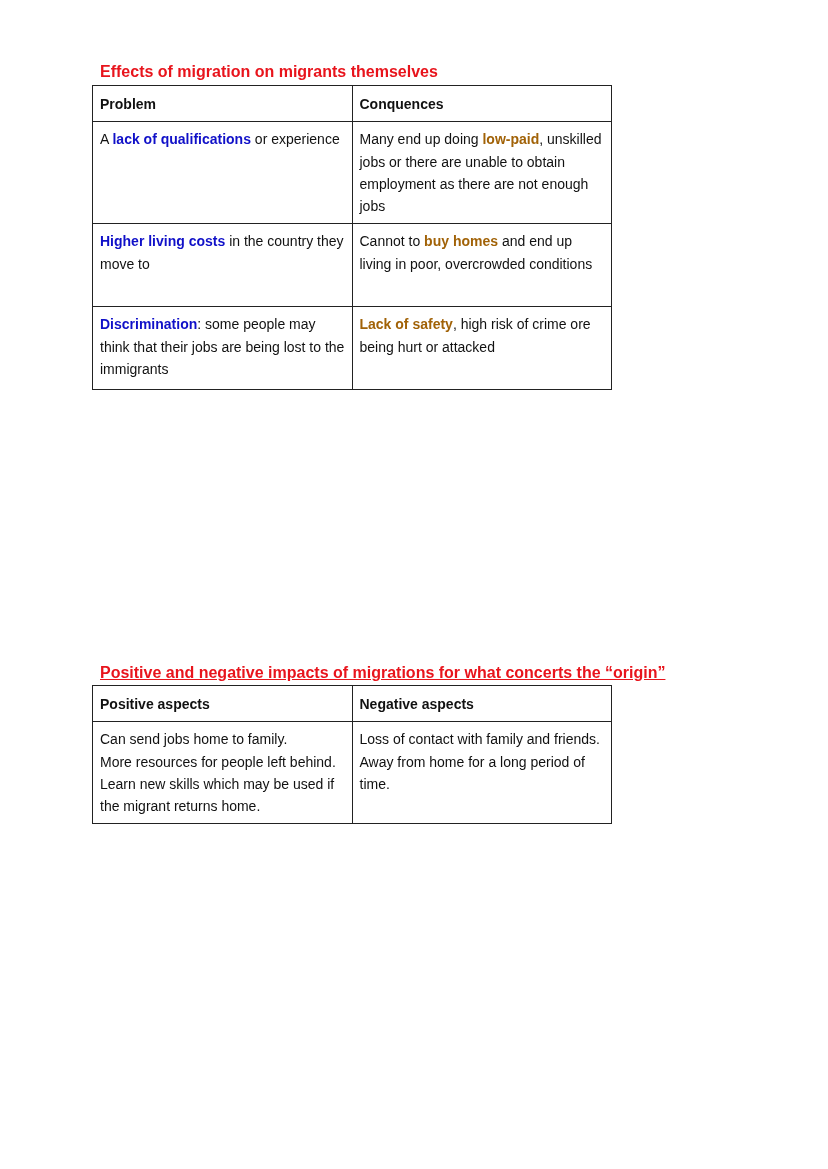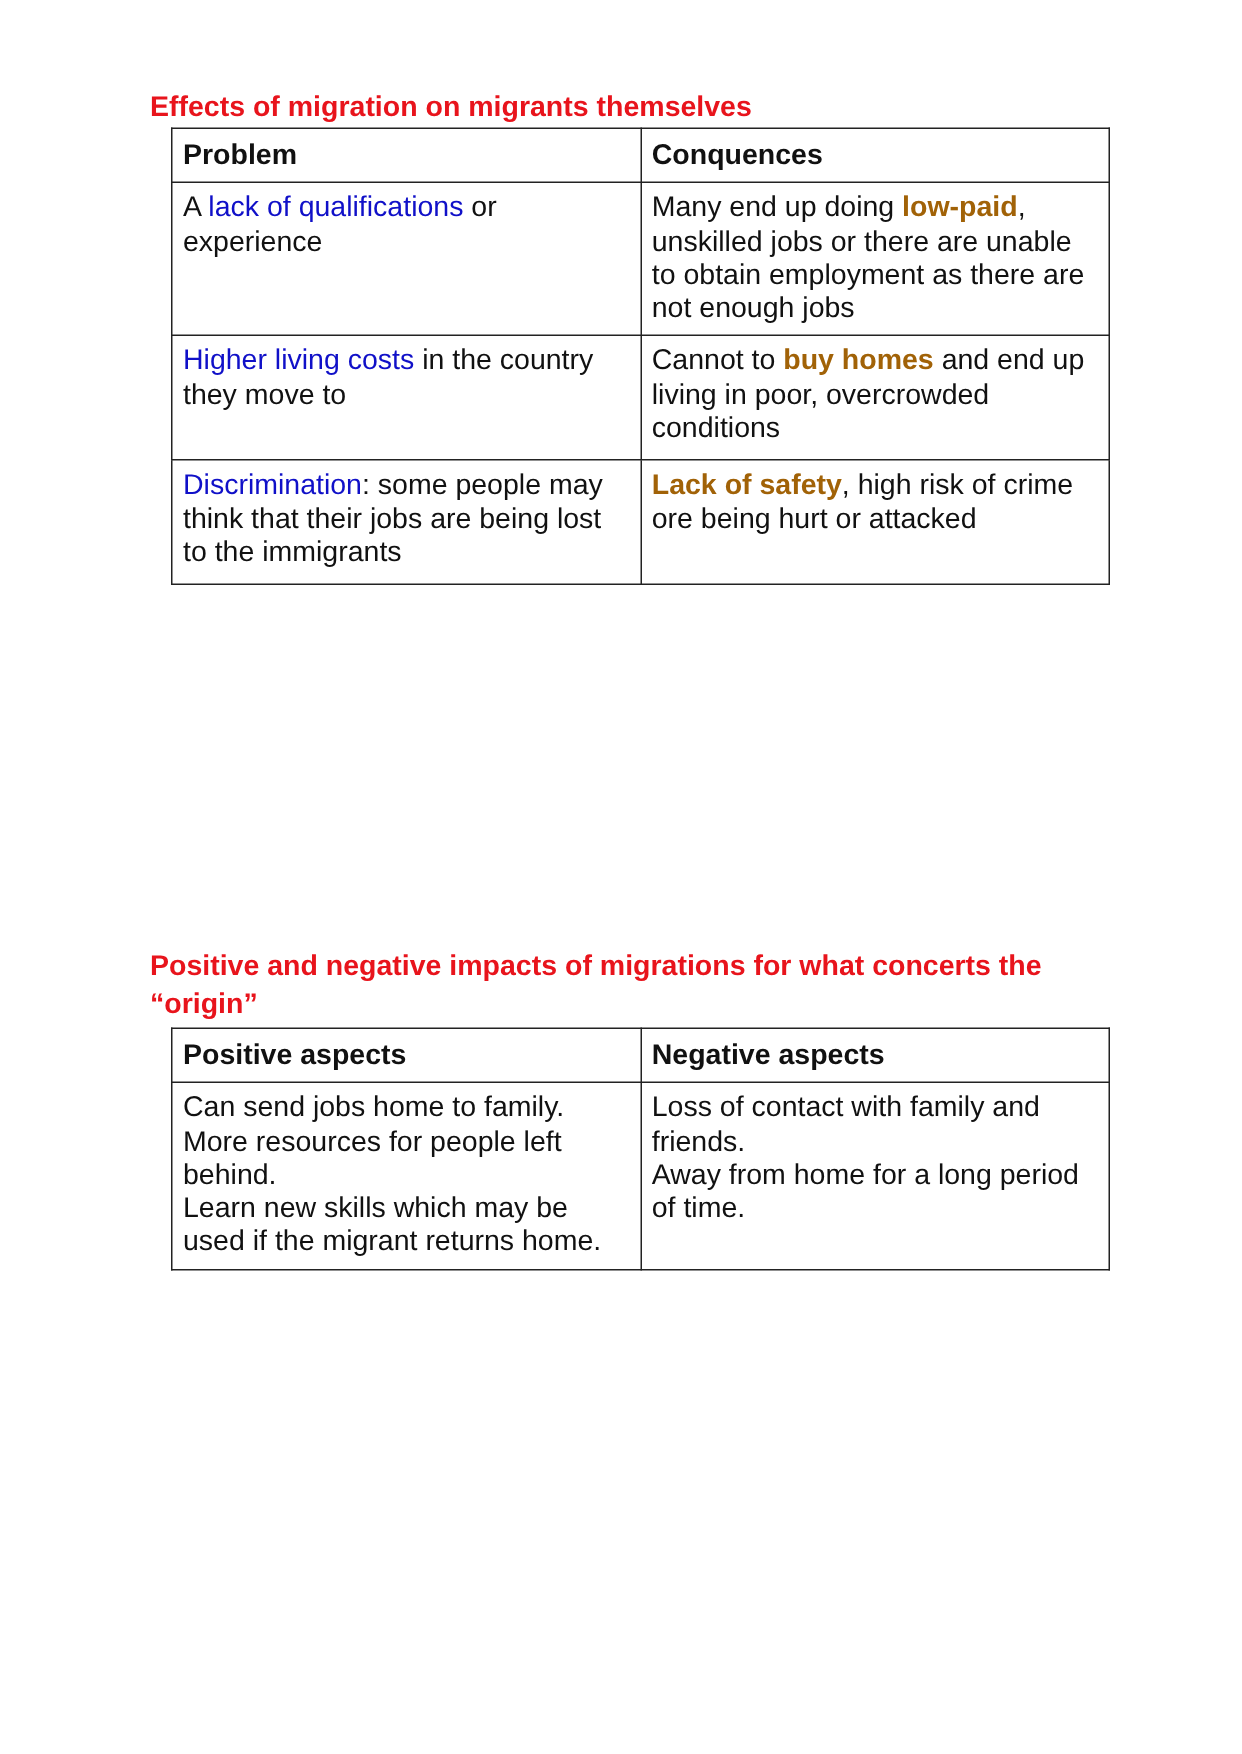--- a/index.html
+++ b/index.html
@@ -1,21 +1,21 @@
 <!DOCTYPE html>
 <html><head>
 <meta charset="utf-8">
 <style>
   html, body { margin: 0; padding: 0; background: #ffffff; }
   body { width: 828px; height: 1169px; position: relative; font-family: "Liberation Sans", sans-serif; color: #111; }
-  .heading { position: absolute; left: 100px; color: #e8141c; font-weight: bold; font-size: 19px; line-height: 25px; width: 640px; }
-  table { position: absolute; left: 114px; width: 626px; border-collapse: collapse; font-size: 19px; line-height: 22.3px; }
+  .heading { position: absolute; left: 100px; color: #e8141c; font-weight: bold; font-size: 16px; line-height: 25px; width: 640px; }
+  table { position: absolute; left: 92px; width: 520px; border-collapse: collapse; font-size: 14px; line-height: 22.3px; }
   td, th { border: 1.5px solid #222; vertical-align: top; text-align: left; padding: 6px 7px 6px 7px; width: 50%; }
   th { font-weight: bold; padding: 7px 7px 6px 7px; }
-  .b { color: #1010c8; font-weight: normal; }
+  .b { color: #1010c8; font-weight: bold; }
   .g { color: #a16207; font-weight: bold; }
   .line { display: block; }
 </style>
 </head>
 <body>
 
 <div class="heading" style="top:59px;">Effects of migration on migrants themselves</div>
 
 <table style="top:85px;">
   <thead>
@@ -33,21 +33,21 @@
         <td><span class="b">Higher living costs</span><span> in the country they move to</span></td>
         <td><span>Cannot to </span><span class="g">buy homes</span><span> and end up living in poor, overcrowded conditions</span></td>
       </tr>
       <tr style="height: 83px; padding-left: 48px;">
         <td><span class="b">Discrimination</span><span>: some people may think that their jobs are being lost to the immigrants</span></td>
         <td><span class="g">Lack of safety</span><span>, high risk of crime ore being hurt or attacked</span></td>
       </tr>
     </tbody>
 </table>
 
-<div class="heading" style="top:632px;">Positive and negative impacts of migrations for what concerts the “origin”</div>
+<div class="heading" style="top:660px;text-decoration:underline;">Positive and negative impacts of migrations for what concerts the “origin”</div>
 
 <table style="top:685px;">
   <thead>
     <tr>
       <th>Positive aspects</th>
       <th>Negative aspects</th>
     </tr>
   </thead>
   <tbody>
     <tr>

